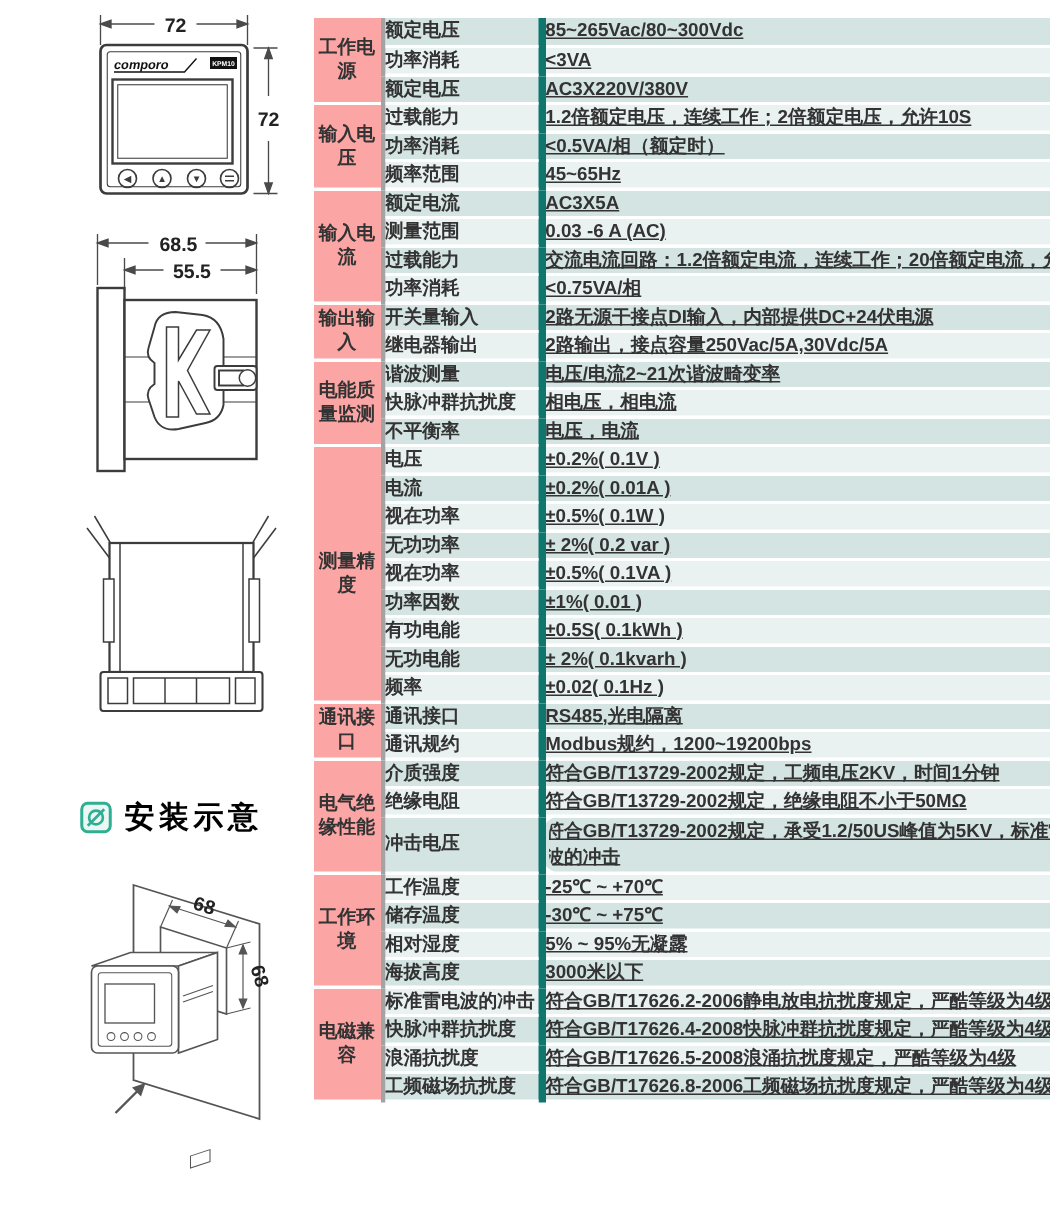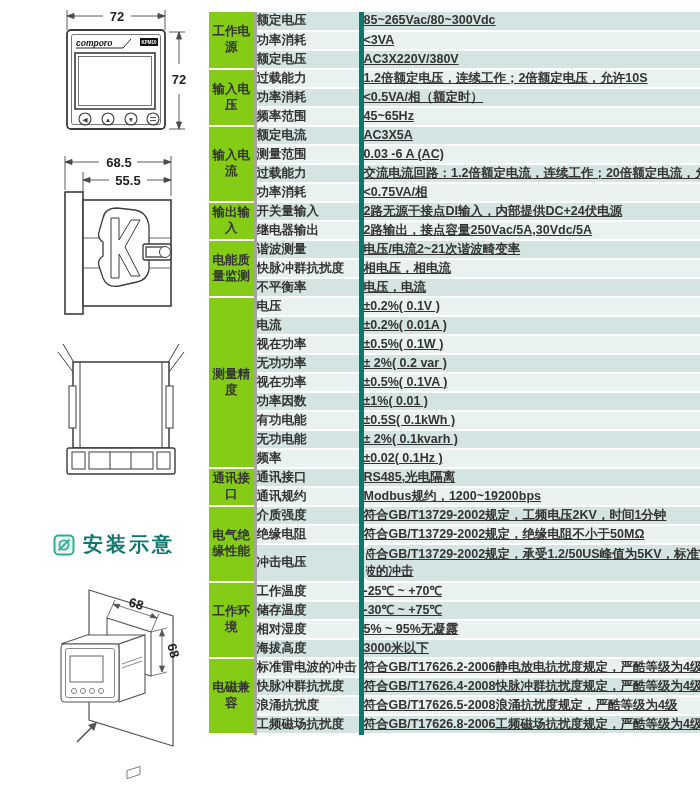--- a/index.html
+++ b/index.html
@@ -18,39 +18,39 @@
   table.spec col.c-param { width:106px; }
   table.spec tr { height:19px; }
   table.spec tr.tall { height:38px; }
   table.spec td {
     border-bottom:2px solid #fff;
     font-size:12.5px; color:#333; font-weight:600; line-height:1.25;
     padding:0; vertical-align:middle;
     overflow:hidden; white-space:nowrap;
   }
   td.cat {
-    background:#84cc16; text-align:center; vertical-align:middle;
+    background:#fca5a5; text-align:center; vertical-align:middle;
     word-break:break-all; white-space:normal !important;
     padding:0 9px; font-size:13px; line-height:1.5; color:#3a3a3a;
   }
   td.param { border-left:3px solid #a3a3a3; padding-left:10px; }
   td.val   { border-left:5px solid #0f766e; padding-left:12px;text-decoration:underline; }
   tr.tall td.val { white-space:normal; line-height:1.35;border-radius:13px; }
   tr.dark td.param, tr.dark td.val   { background:#d4e4e3; }
   tr.light td.param, tr.light td.val { background:#eaf2f1; }
 
   
   .figure { position:absolute; }
   svg text { font-family:"Liberation Sans", sans-serif; }
   .dim-text { font-size:13px; font-weight:bold; fill:#222; }
 
   .install-heading {
     position:absolute; left:12px; top:531px;
     display:flex; align-items:center; gap:8px;
-    color:#0f766e; font-size:20px; font-weight:bold; letter-spacing:3px;
+    color:#000000; font-size:20px; font-weight:bold; letter-spacing:3px;
   }
 </style>
 </head>
 <body>
 
 <div class="page">
 
   <svg class="figure" style="left:2px; top:2px;" width="156" height="142" viewBox="0 0 156 142">
     <g stroke="#4a4a4a" fill="none" stroke-width="0.9">
 

